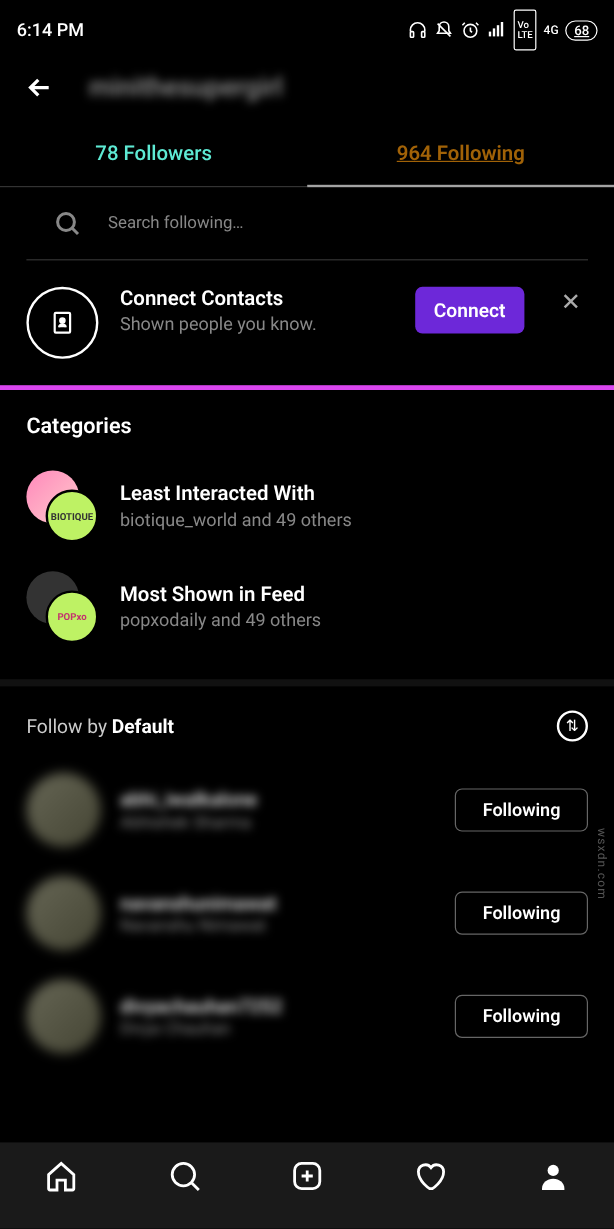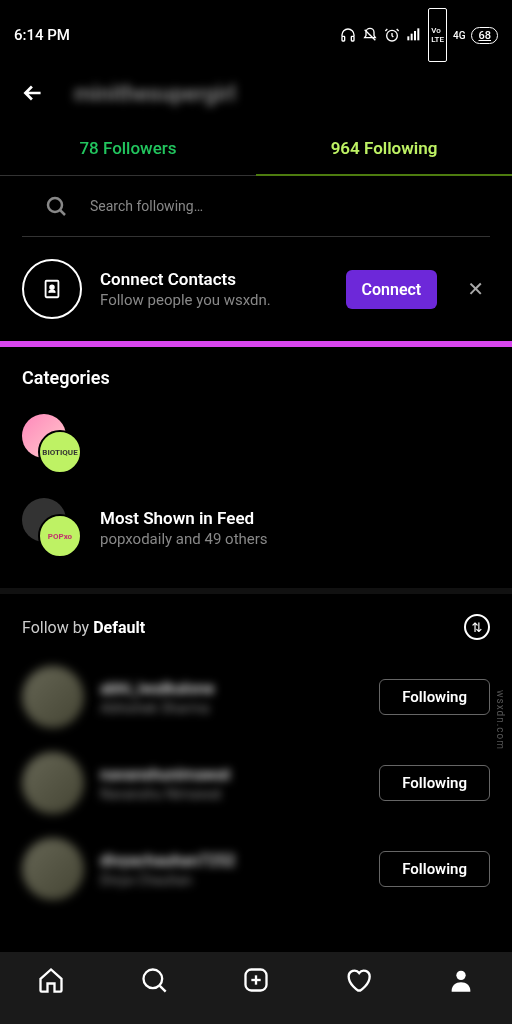--- a/index.html
+++ b/index.html
@@ -8,28 +8,28 @@
   .status-bar { display: flex; justify-content: space-between; align-items: center; padding: 8px 14px 4px; font-size: 15px; font-weight: 500; }
   .status-right { display: flex; align-items: center; gap: 6px; }
   .status-right svg { width: 16px; height: 16px; }
   .battery { border: 1.5px solid #fff; border-radius: 9px; padding: 1px 6px; font-size: 11px; display: flex; align-items: center; text-decoration: underline; }
   
   .header { display: flex; align-items: center; padding: 14px 20px 18px; gap: 28px; }
   .back-arrow { width: 26px; height: 26px; }
   .username { color: #888; font-size: 22px; font-weight: 600; filter: blur(4px); }
   
   .tabs { display: flex; }
-  .tab { flex: 1; text-align: center; padding: 14px 0 16px; font-size: 17px; color: #22c55e; font-weight: 500; border-bottom: 1px solid #333; }
-  .tab.active { color: #bef264; font-weight: 600; border-bottom: 2px solid #4d7c0f; }
+  .tab { flex: 1; text-align: center; padding: 14px 0 16px; font-size: 17px; color: #5eead4; font-weight: 500; border-bottom: 1px solid #333; }
+  .tab.active { color: #a16207; font-weight: 600; border-bottom: 2px solid #a3a3a3; text-decoration: underline; }
   
   .search-row { display: flex; align-items: center; padding: 18px 22px; gap: 22px; border-bottom: 1px solid #333; margin: 0 22px; }
   .search-row input { background: transparent; border: none; color: #888; font-size: 14px; outline: none; flex: 1; }
   .search-row input::placeholder { color: #888; }
   
-  .connect-card { display: flex; align-items: center; padding: 22px; gap: 18px; border-bottom: 6px solid #d946ef; }
+  .connect-card { display: flex; align-items: flex-start; padding: 22px; gap: 18px; border-bottom: 4px solid #d946ef; }
   .connect-circle { width: 60px; height: 60px; border: 2px solid #fff; border-radius: 50%; display: flex; align-items: center; justify-content: center; flex-shrink: 0; }
   .connect-text { flex: 1; }
   .connect-title { font-size: 17px; font-weight: 600; }
   .connect-sub { font-size: 15px; color: #888; margin-top: 2px; }
   .connect-btn { background: #6d28d9; color: #fff; border: none; padding: 10px 16px; border-radius: 6px; font-size: 16px; font-weight: 600; }
   .close-x { color: #aaa; font-size: 20px; padding: 0 6px 0 12px; }
   
   .section-title { font-size: 18px; font-weight: 600; padding: 20px 22px 14px; }
   
   .category-row { display: flex; align-items: center; padding: 12px 22px; gap: 18px; }
@@ -78,21 +78,21 @@
     <svg viewBox="0 0 24 24" fill="none" stroke="#fff" stroke-width="2">
         <circle cx="12" cy="13" r="8"></circle>
         <path d="M12 9v4l2 2M5 3L2 6M22 6l-3-3"></path>
       </svg>
     <svg viewBox="0 0 24 24" fill="#fff">
         <rect x="2" y="14" width="3" height="6"></rect>
         <rect x="7" y="10" width="3" height="10"></rect>
         <rect x="12" y="6" width="3" height="14"></rect>
         <rect x="17" y="2" width="3" height="18"></rect>
       </svg>
-    <span style="font-size:8px;border:1px solid #fff;padding:17px 2px;border-radius:2px">Vo<br>LTE</span>
+    <span style="font-size:8px;border:1px solid #fff;padding:7px 2px;border-radius:2px">Vo<br>LTE</span>
     <span style="font-size:10px">4G</span>
     <span class="battery">68</span>
   </div>
 </div>
 
 <div class="header">
   <svg class="back-arrow" viewBox="0 0 24 24" fill="none" stroke="#fff" stroke-width="2.5">
       <path d="M19 12H5M11 18l-6-6 6-6"></path>
     </svg>
   <span class="username">minithesupergirl</span>
@@ -114,33 +114,37 @@
 <div class="connect-card">
   <div class="connect-circle">
     <svg width="22" height="22" viewBox="0 0 24 24" fill="none" stroke="#fff" stroke-width="2">
         <rect x="5" y="3" width="14" height="18" rx="1"></rect>
         <circle cx="12" cy="10" r="2" fill="#fff"></circle>
         <path d="M9 16c0-1.5 1.5-2.5 3-2.5s3 1 3 2.5" fill="#fff"></path>
       </svg>
   </div>
   <div class="connect-text">
     <div class="connect-title">Connect Contacts</div>
-    <div class="connect-sub">Follow people you wsxdn.</div>
+    <div class="connect-sub">Shown people you know.</div>
   </div>
   <button class="connect-btn">Connect</button>
   <span class="close-x">✕</span>
 </div>
 
 <div class="categories-block">
   <div class="section-title">Categories</div>
 
   <div class="category-row">
     <div class="cat-avatars">
       <div class="cat-av back"></div>
       <div class="cat-av front">BIOTIQUE</div>
+    </div>
+    <div class="cat-text">
+      <div class="cat-title">Least Interacted With</div>
+      <div class="cat-sub">biotique_world and 49 others</div>
     </div>
   </div>
 
   <div class="category-row">
     <div class="cat-avatars">
       <div class="cat-av back" style="background:#333"></div>
       <div class="cat-av front" style="color:#c3326e">POPxo</div>
     </div>
     <div class="cat-text">
       <div class="cat-title">Most Shown in Feed</div>

